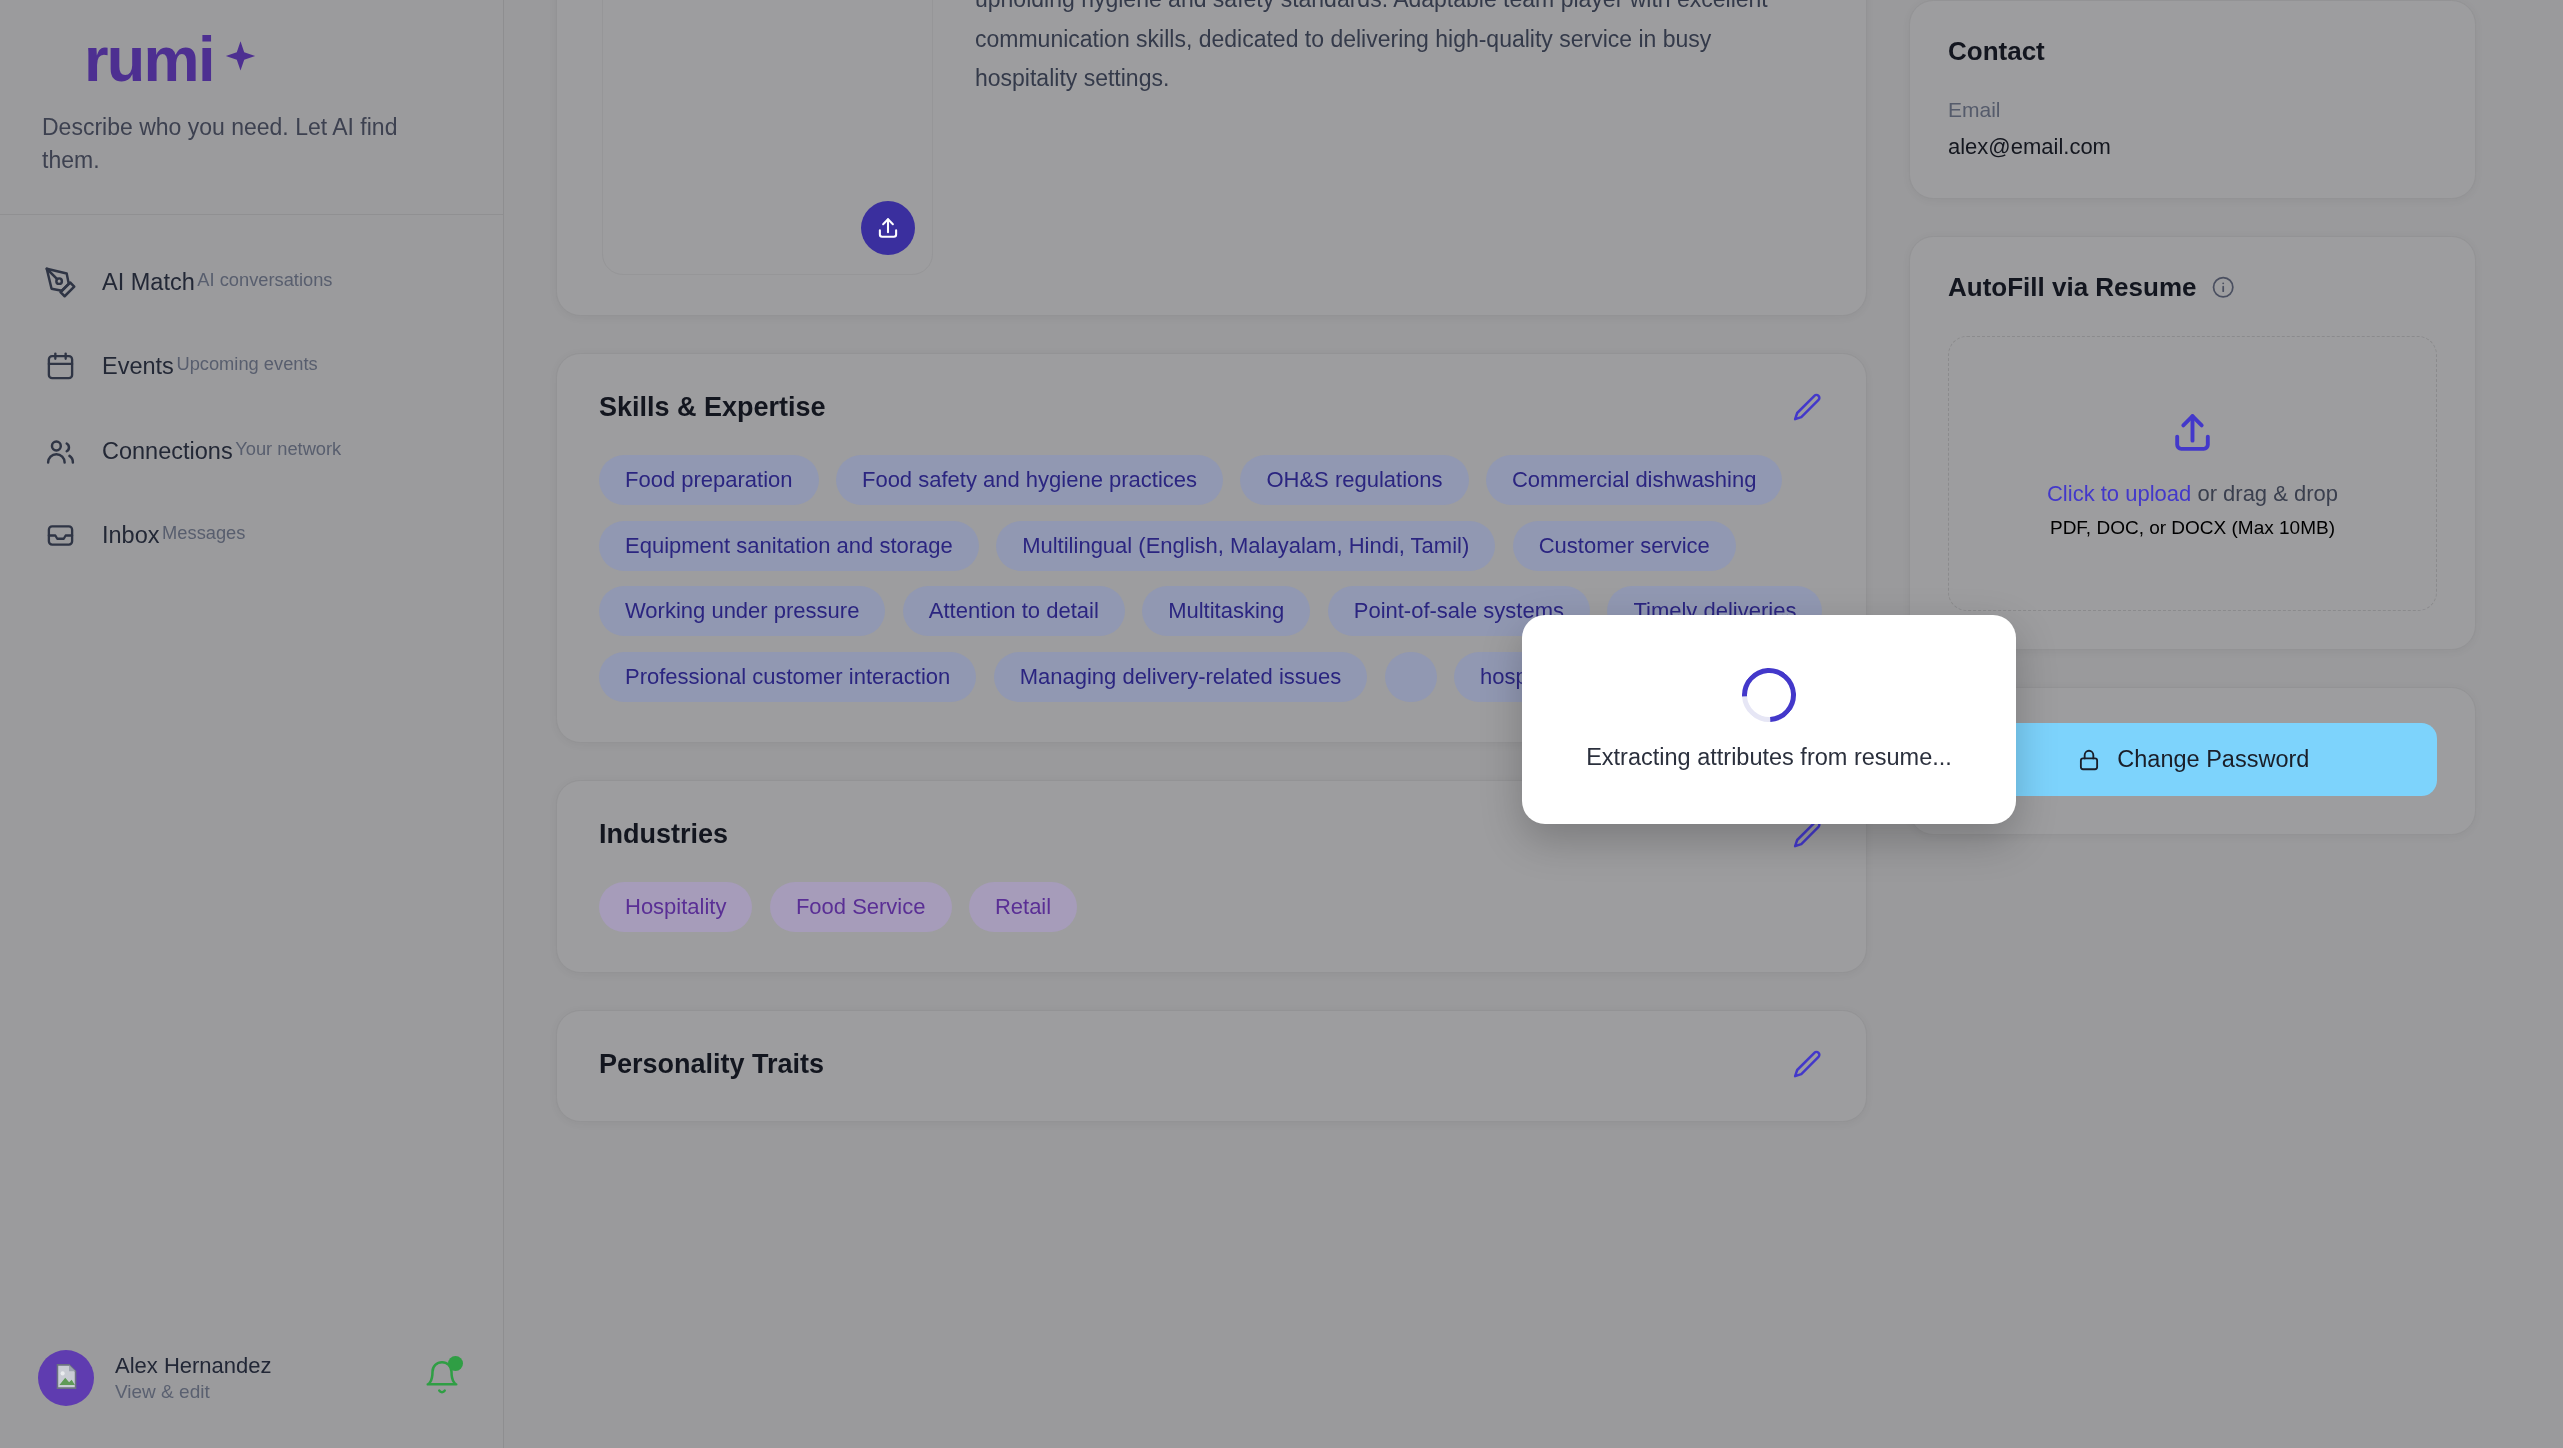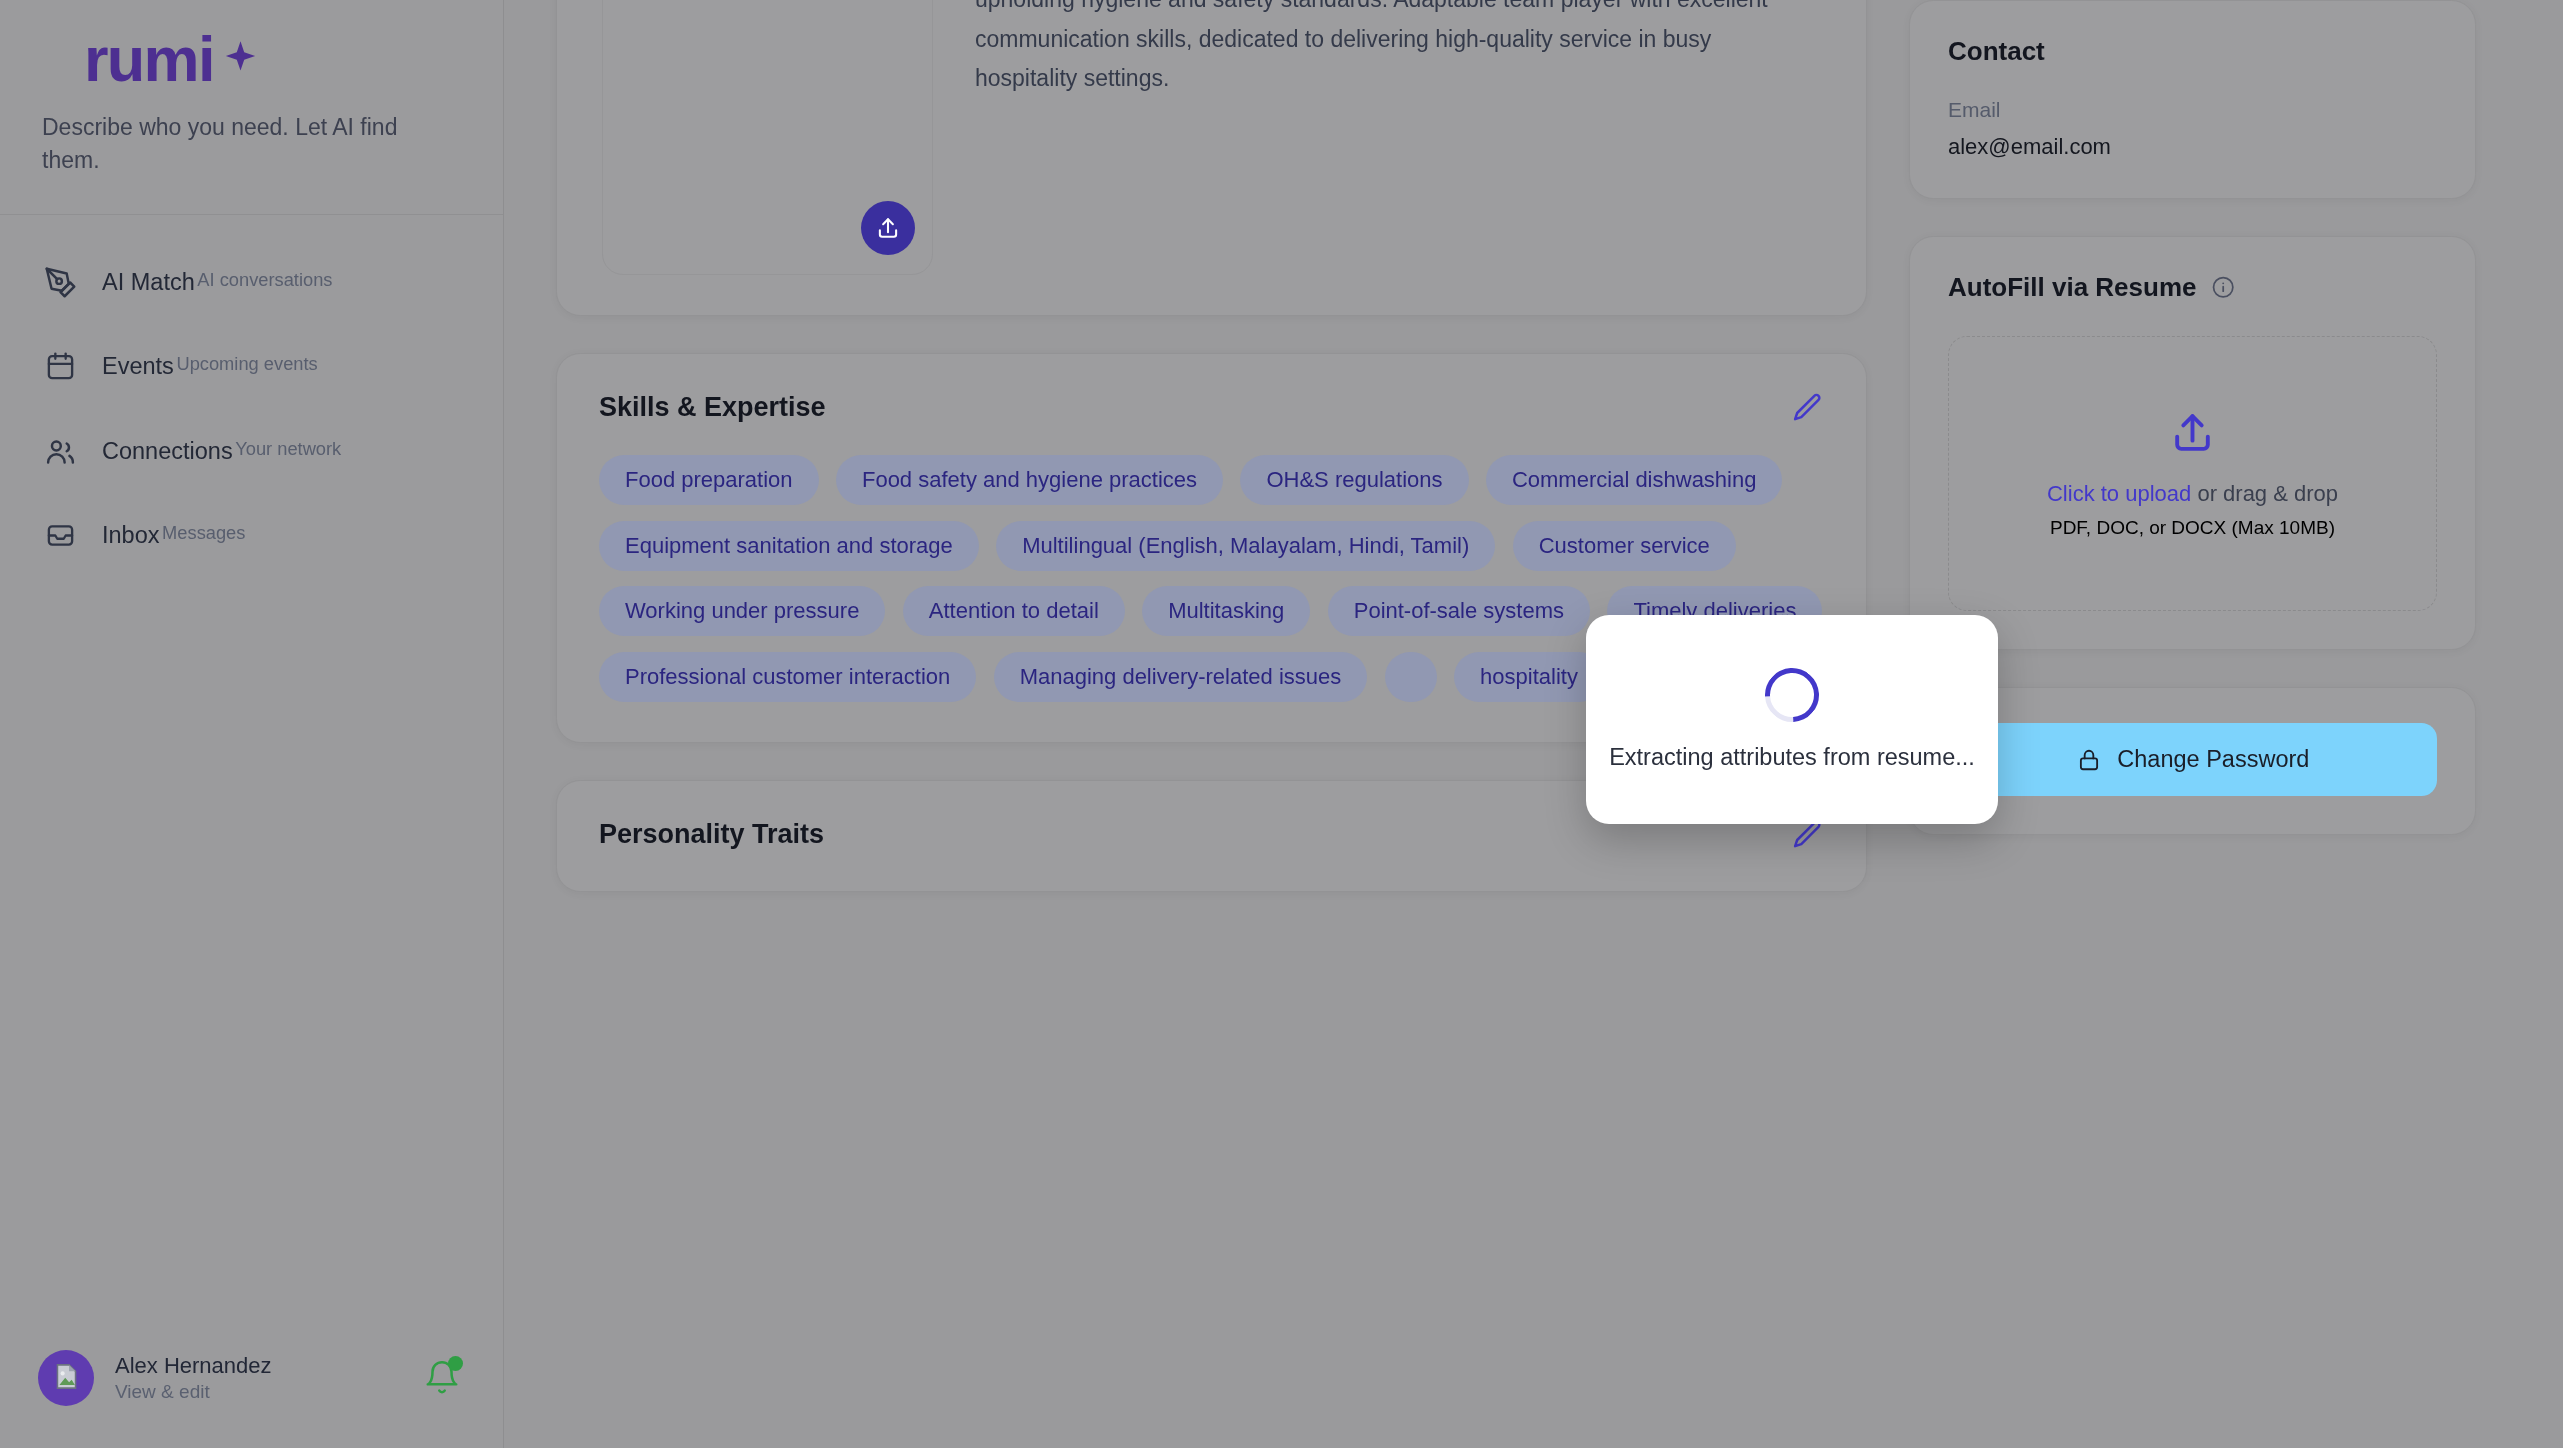--- a/index.html
+++ b/index.html
@@ -274,23 +274,23 @@
     position: absolute;
     inset: 0;
     background: rgba(0,0,0,0.0);
     display: flex;
     align-items: center;
     justify-content: center;
     pointer-events: none;
   }
   .modal {
     position: absolute;
-    left: 1082px;
+    left: 1018px;
     top: 615px;
-    width: 412px;
+    width: 494px;
     height: 209px;
     background: #ffffff;
     border-radius: 23px;
     box-shadow: 0 15.7px 42px rgba(0,0,0,0.22);
     display: flex;
     flex-direction: column;
     align-items: center;
     justify-content: center;
     gap: 22px;
     pointer-events: auto;
@@ -462,20 +462,35 @@
             <span class="chip chip-skill">Multitasking</span>
             <span class="chip chip-skill">Point-of-sale systems</span>
             <span class="chip chip-skill">Timely deliveries</span>
             <span class="chip chip-skill">Professional customer interaction</span>
             <span class="chip chip-skill">Managing delivery-related issues</span>
             <span class="chip chip-skill" style="min-width:33px"></span>
             <span class="chip chip-skill">hospitality</span>
           </div>
         </section>
 
+        <section class="card section-card">
+          <div class="section-head">
+            <h2 class="section-title">Industries</h2>
+            <span class="section-edit">
+              <svg width="33" height="33" viewBox="0 0 24 24" fill="none" stroke="currentColor" stroke-width="1.8" stroke-linecap="round" stroke-linejoin="round">
+                <path d="M17 3.5a2.12 2.12 0 0 1 3 3L7.5 19 3 20.5 4.5 16z"></path>
+              </svg>
+            </span>
+          </div>
+          <div class="chip-wrap">
+            <span class="chip chip-industry">Hospitality</span>
+            <span class="chip chip-industry">Food Service</span>
+            <span class="chip chip-industry">Retail</span>
+          </div>
+        </section>
 
         <section class="card section-card">
           <div class="section-head" style="margin-bottom:0">
             <h2 class="section-title">Personality Traits</h2>
             <span class="section-edit">
               <svg width="33" height="33" viewBox="0 0 24 24" fill="none" stroke="currentColor" stroke-width="1.8" stroke-linecap="round" stroke-linejoin="round">
                 <path d="M17 3.5a2.12 2.12 0 0 1 3 3L7.5 19 3 20.5 4.5 16z"></path>
               </svg>
             </span>
           </div>

